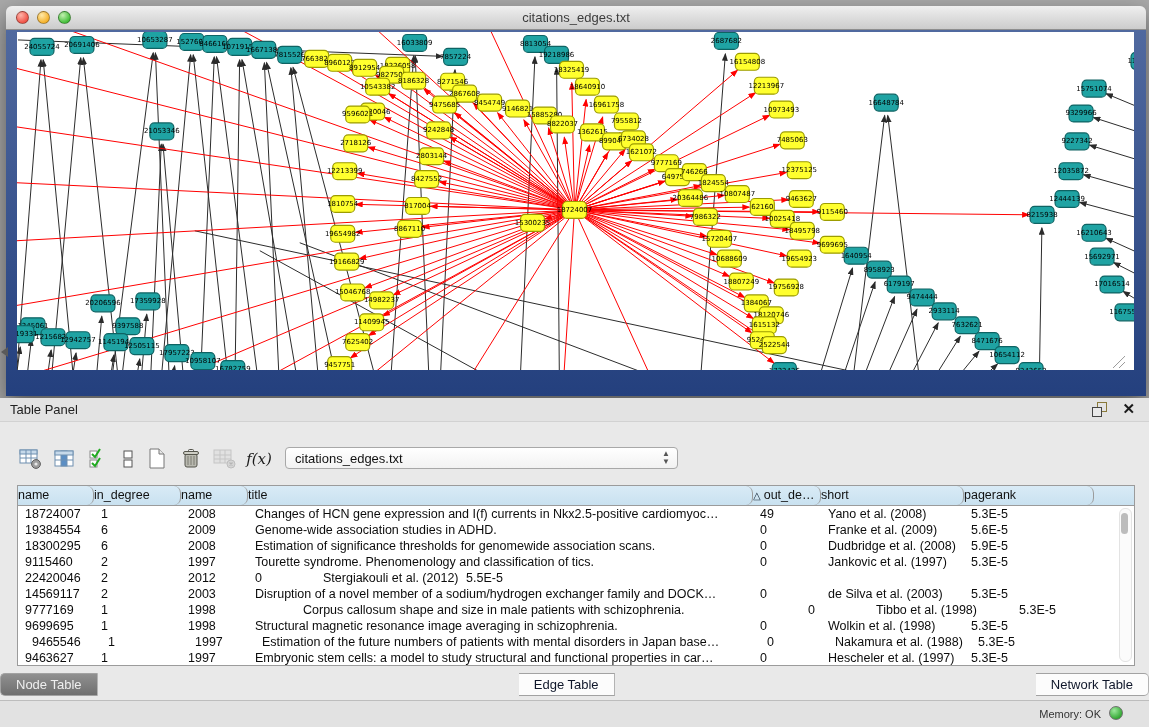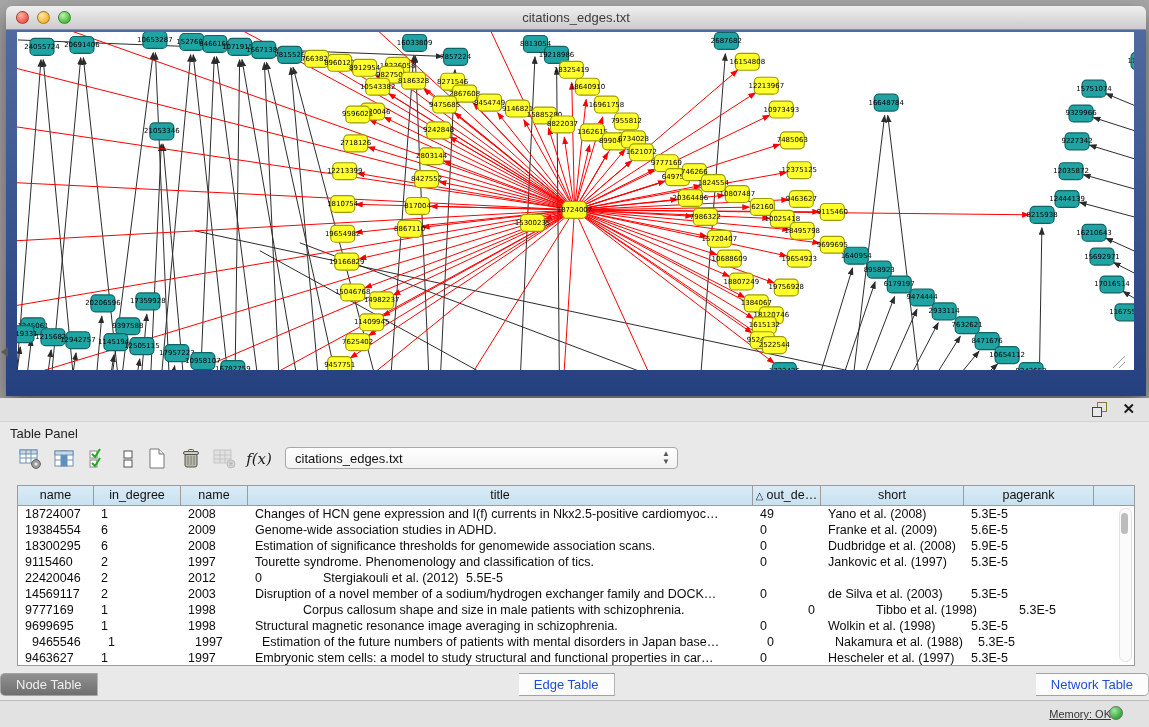--- a/index.html
+++ b/index.html
@@ -19,59 +19,59 @@
   .frame{position:absolute;left:0;top:24px;right:0;bottom:0;background:linear-gradient(180deg,#50699f,#24407e);}
   .net-canvas{position:absolute;left:11px;top:2px;right:12px;bottom:26px;background:#ffffff;overflow:hidden;}
   .net-canvas svg{display:block;width:100%;height:100%;}
 
   .west-arrow{position:absolute;left:1px;top:347px;width:0;height:0;border-top:5px solid transparent;
     border-bottom:5px solid transparent;border-right:7px solid #5a5a5a;}
 
   
   .table-panel{position:absolute;left:0;top:398px;width:1149px;height:302px;background:#e9e9e9;}
   .panel-header{position:absolute;left:0;top:0;right:0;height:23px;background:#e3e3e3;border-bottom:1px solid #d2d2d2;}
-  .panel-title{position:absolute;left:10px;top:4px;font-size:13px;color:#222;margin-top:24px;}
+  .panel-title{position:absolute;left:10px;top:4px;font-size:13px;color:#222;}
   .panel-float{position:absolute;right:42px;top:4px;width:15px;height:15px;cursor:pointer;}
   .panel-float .sq1{position:absolute;left:5px;top:0;width:8px;height:8px;border:1px solid #8a7a3a;background:transparent;}
   .panel-float .sq2{position:absolute;left:0;top:5px;width:8px;height:8px;border:1px solid #444;background:#e9e9e9;}
   .panel-close{position:absolute;right:14px;top:2px;font-size:15px;font-weight:bold;color:#1a1a1a;cursor:pointer;}
 
   .toolbar{position:absolute;left:18px;top:46px;height:30px;display:flex;align-items:center;}
   .tool-btn{width:26px;height:26px;margin-right:8px;display:flex;align-items:center;justify-content:center;cursor:pointer;}
   .tool-btn.narrow{width:16px;}
   .tool-btn.disabled{opacity:.45;cursor:default;}
   .fx-label{font-family:"DejaVu Serif",serif;font-style:italic;font-size:15px;color:#1a1a1a;}
 
   .combo{position:absolute;left:285px;top:49px;width:393px;height:22px;background:linear-gradient(180deg,#ffffff,#f2f2f2);
     border:1px solid #a8a8a8;border-radius:4px;box-sizing:border-box;cursor:pointer;}
   .combo-text{position:absolute;left:9px;top:3px;font-size:13px;color:#111;}
   .combo-stepper{position:absolute;right:7px;top:2px;display:flex;flex-direction:column;align-items:center;line-height:8px;font-size:8px;color:#555;}
 
   .tbl{position:absolute;left:17px;top:87px;width:1118px;height:181px;background:#ffffff;border:1px solid #9b9b9b;box-sizing:border-box;}
   .tbl-header{display:flex;height:19px;border-bottom:1px solid #9b9b9b;background:linear-gradient(180deg,#d9ebf6,#c9e1f0);}
-  .th{box-sizing:border-box;border-right:1px solid #9b9b9b;font-size:12.5px;color:#111;text-align:center;line-height:18px;
-    overflow:hidden;white-space:nowrap;cursor:pointer;}
+  .th{box-sizing:border-box;border-right:1px solid #9b9b9b;font-size:12.5px;color:#111;text-align:left;line-height:18px;
+    overflow:hidden;white-space:nowrap;cursor:pointer;border-radius:7px;}
   .th:last-child{border-right:none;}
   .th .sort{font-size:10px;margin-right:3px;color:#123;}
   .tbl-body{position:relative;}
   .tr{display:flex;height:16px;cursor:default;}
   .td{box-sizing:border-box;padding-left:7px;font-size:12.5px;line-height:16px;color:#0c0c0c;
     overflow:hidden;white-space:nowrap;}
   .vscroll{position:absolute;right:2px;top:22px;bottom:3px;width:11px;background:#fbfbfb;border:1px solid #e3e3e3;border-radius:6px;}
   .vthumb{position:absolute;left:1px;top:4px;width:7px;height:21px;background:#bcbcbc;border-radius:4px;cursor:grab;}
 
   .tabs{position:absolute;left:0;right:0;top:275px;display:flex;justify-content:space-between;}
-  .seg{height:21px;line-height:21px;font-size:13px;padding:0 15px;background:#fcfcfc;color:#1d4ed8;
+  .seg{height:21px;line-height:21px;font-size:13px;padding:0 15px;background:#fcfcfc;color:#0f172a;
     border-top:1px solid #a2a2a2;border-bottom:1px solid #a2a2a2;border-right:1px solid #b3b3b3;cursor:pointer;}
   .seg:first-child{border-left:1px solid #a2a2a2;border-radius:5px 0 0 5px;}
   .seg:last-child{border-radius:0 5px 5px 0;}
   .seg.active{background:linear-gradient(180deg,#909090,#6f6f6f);color:#efefef;}
 
   .status-bar{position:absolute;left:0;top:700px;width:1149px;height:27px;background:#e2e2e2;border-top:1px solid #bdbdbd;box-sizing:border-box;}
-  .mem-label{position:absolute;right:38px;top:7px;font-size:11px;color:#333;text-decoration:underline;}
+  .mem-label{position:absolute;right:48px;top:7px;font-size:11px;color:#333;}
   .mem-dot{position:absolute;right:26px;top:5px;width:14px;height:14px;border-radius:50%;
     background:radial-gradient(circle at 35% 30%,#9ce89c,#2fa52f 75%);border:1px solid #6f6f6f;box-sizing:border-box;}
 
   
   .icon svg{display:block;}
 </style>
 </head>
 <body>
 
 <div class="app">

